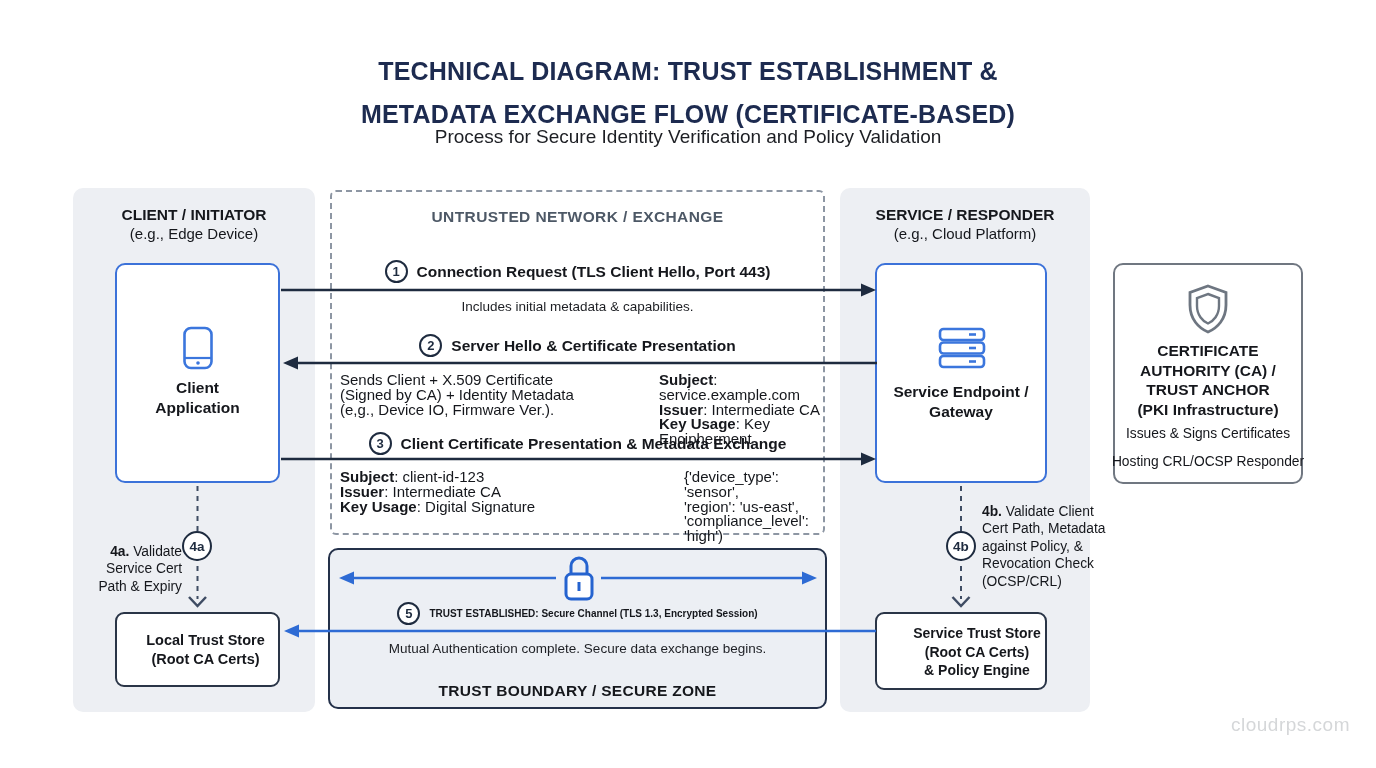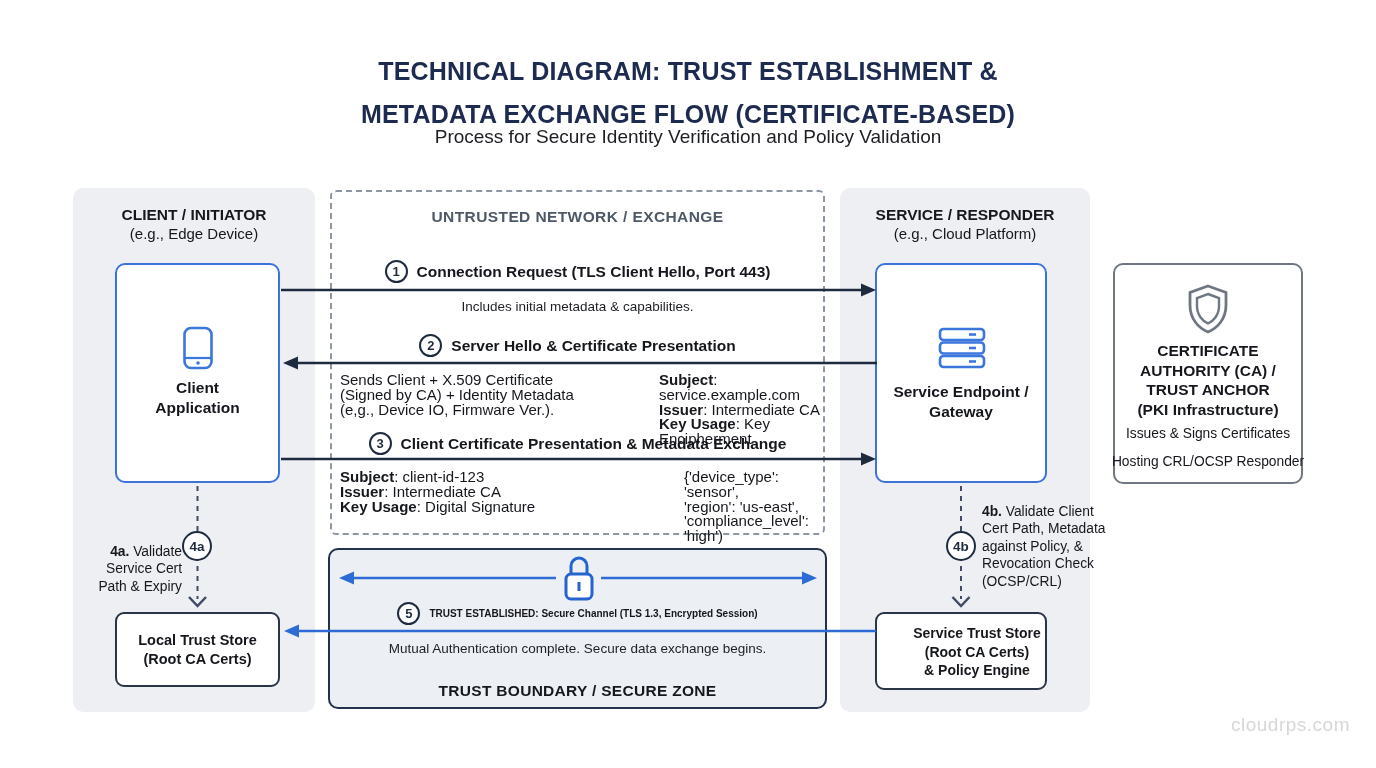--- a/index.html
+++ b/index.html
@@ -193,21 +193,21 @@
 
   <div class="abs note" style="left:982px; top:503px; width:140px;">
     <div><b>4b.</b><span> Validate Client</span></div>
     <div>Cert Path, Metadata</div>
     <div>against Policy, &amp;</div>
     <div>Revocation Check</div>
     <div>(OCSP/CRL)</div>
   </div>
   <div class="abs badge lg" style="left:946px; top:531px;">4b</div>
 
-  <div class="abs store-label tc" style="left:115px; top:631px; width:165px;">
+  <div class="abs store-label tc" style="left:123px; top:631px; width:165px;">
     <div>Local Trust Store</div>
     <div>(Root CA Certs)</div>
   </div>
   <div class="abs store-label sm tc" style="left:875px; top:624px; width:172px;">
     <div>Service Trust Store</div>
     <div>(Root CA Certs)</div>
     <div>&amp; Policy Engine</div>
   </div>
 
   <svg class="abs" style="left:559px; top:553px;" width="40" height="50" viewBox="0 0 40 50">

